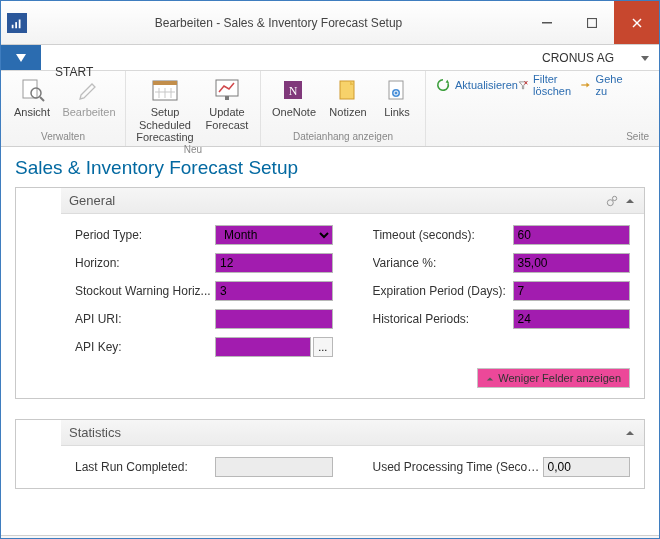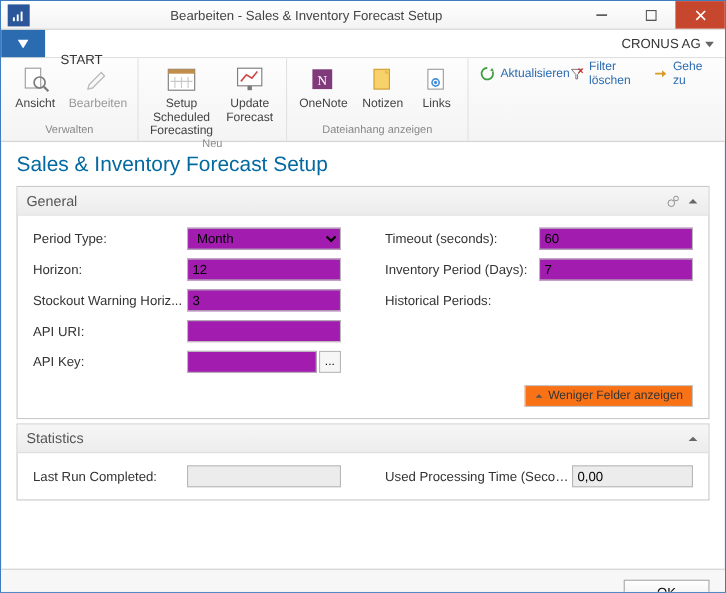--- a/index.html
+++ b/index.html
@@ -1,58 +1,58 @@
 <!DOCTYPE html>
 <html><head>
 <meta charset="utf-8">
 <style>
 * { box-sizing: border-box; margin: 0; padding: 0; }
 body { font-family: "Segoe UI", Tahoma, sans-serif; font-size: 12px; background: #fff; width: 660px; height: 539px; overflow: hidden; border: 1px solid #3f7dbf; }
-.titlebar { height: 26px; background: linear-gradient(#ffffff, #f3f3f3); border-bottom: 1px solid #d0d0d0; display: flex; align-items: center; position: relative; justify-content: flex-end; }
+.titlebar { height: 44px; background: linear-gradient(#ffffff, #f3f3f3); border-bottom: 1px solid #d0d0d0; display: flex; align-items: center; position: relative; justify-content: flex-end; }
 .titlebar .app-icon { width: 20px; height: 20px; margin: 0 6px; background:#2b579a; display:flex; align-items:center; justify-content:center; }
 .titlebar .app-icon svg { width:14px; height:14px; }
 .titlebar .title { flex: 1; text-align: center; color: #444; font-size: 12px; }
 .win-btns { display: flex; height: 100%; }
 .win-btn { width: 45px; display: flex; align-items: center; justify-content: center; }
 .win-btn.close { background: #c7472e; color: #fff; }
 .win-btn svg { width: 10px; height: 10px; }
 .ribbon-tabs { height: 26px; display: flex; align-items: stretch; border-bottom: 1px solid #d9d9d9; background:#fff; }
 .file-tab { width: 40px; background: #2b6cb0; display: flex; align-items: center; justify-content: center; }
 .file-tab svg { fill: #fff; width: 10px; height: 8px; }
 .tab { padding: 0 14px; display: flex; align-items: center; border-right: 6px solid #ec4899; background: #a3a3a3; font-size: 12px; color:#333;margin-top:27px; }
-.company { margin-left: auto; padding: 0 10px; display: flex; align-items: center; color:#333; }
+.company { margin-left: auto; padding: 0 10px; display: flex; align-items: center; color:#333;gap:23px; }
 .company svg { width:8px; height:8px; margin-left:4px; fill:#666; }
 .ribbon { display: flex; height: 76px; background: linear-gradient(#fdfdfd,#f4f4f4); border-bottom: 1px solid #d0d0d0; }
 .group { padding: 3px 8px 2px; border-right: 1px solid #e2e2e2; display:flex; flex-direction:column; }
 .group-buttons { display:flex; gap:6px; flex:1; }
 .big-btn { width: 62px; display:flex; flex-direction:column; align-items:center; justify-content:flex-start; text-align:center; font-size:11px; color:#444; line-height:1.15; padding-top:2px; cursor:default; }
 .big-btn.disabled { color:#9a9a9a; }
 .big-btn .ic { width:32px; height:28px; margin-bottom:2px; display:flex; align-items:center; justify-content:center; }
 .group-label { text-align:center; font-size:10px; color:#888; height:13px; }
 .side-group { padding:4px 10px 2px; display:flex; flex-direction:row; flex:1; }
 .side-row { display:flex; align-items:center; gap:5px; font-size:11px; color:#2b6cb0; height:19px; }
 .side-row svg { width:14px; height:14px; }
 .content { padding: 10px 14px; overflow:auto; height: calc(539px - 30px - 26px - 76px - 42px); }
 .page-title { color:#0369a1; font-size:19px; font-weight:400; margin-bottom:8px; }
-.fasttab { border:1px solid #c9c9c9; margin-bottom:4px; }
+.fasttab { border:1px solid #c9c9c9; margin-bottom:20px;padding-left:45px; }
 .ft-head { background: linear-gradient(#f6f6f6,#ececec); padding:5px 8px; display:flex; align-items:center; color:#555; font-size:13px; border-bottom:1px solid #dcdcdc; }
 .ft-head .sp { flex:1; }
 .ft-head svg { width:12px; height:12px; fill:#666; margin-left:6px; }
 .ft-body { padding:10px 14px; }
 .cols { display:flex; gap:40px; }
 .col { flex:1; display:flex; flex-direction:column; gap:6px; }
 .fld { display:flex; align-items:center; height:22px; }
 .fld label { width:140px; color:#333; font-size:12px; white-space:nowrap; overflow:hidden; text-overflow:ellipsis; }
 .fld .ctrl { flex:1; display:flex; gap:2px; }
 .fld select, .fld input[type=text] { width:100%; height:20px; border:1px solid #b8b8b8; padding:0 4px; font-size:12px; background:#a21caf; }
 .fld input.num { text-align:left; }
 .fld input[readonly]{ background:#ececec; }
 .ellipsis-btn { width:24px; height:20px; border:1px solid #b8b8b8; background:#f6f6f6; font-size:11px; line-height:1; }
 .show-fewer { text-align:right; margin-top:10px; }
-.show-fewer button { border:1px solid #c4c4c4; background:#f97316; padding:3px 8px; font-size:11px; color:#333; }
+.show-fewer button { border:1px solid #c4c4c4; background:#ec4899; padding:3px 8px; font-size:11px; color:#333; }
 .show-fewer svg { width:8px; height:8px; vertical-align:middle; margin-right:4px; fill:#555; }
 .footer { height:42px; border-top:1px solid #d0d0d0; display:flex; align-items:center; justify-content:flex-end; padding:0 14px; background:#f7f7f7;margin-top:23px; }
 .footer button { width:78px; height:24px; border:1px solid #a8a8a8; background:linear-gradient(#fff,#eaeaea); font-size:12px; }
 </style>
 </head>
 <body>
 
 <div class="titlebar">
   <div class="app-icon">
     <svg viewBox="0 0 16 16">
@@ -203,20 +203,21 @@
         </svg>
         <span>Filter löschen</span>
       </div>
     <div class="side-row">
         <svg viewBox="0 0 16 16">
           <line x1="2" y1="8" x2="11" y2="8" stroke="#d79b2a" stroke-width="2"></line>
           <polygon points="10,4 15,8 10,12" fill="#d79b2a"></polygon>
         </svg>
         <span>Gehe zu</span>
       </div>
+    <div class="group-label" style="margin-top:auto">Seite</div>
   </div>
 </div>
 
 <div class="content">
   <div class="page-title">Sales &amp; Inventory Forecast Setup</div>
 
   <div class="fasttab">
     <div class="ft-head">
       <span>General</span>
         <div class="sp"></div>
@@ -264,27 +265,36 @@
             </div>
         </div>
         <div class="col">
           <div class="fld">
               <label>Timeout (seconds):</label>
               <div class="ctrl">
                 <input type="text" class="num" value="60" style="">
               </div>
             </div>
           <div class="fld">
-              <label>Inventory Period (Days):</label>
+              <label>Variance %:</label>
+              <div class="ctrl">
+                <input type="text" class="num" value="35,00" style="">
+              </div>
+            </div>
+          <div class="fld">
+              <label>Expiration Period (Days):</label>
               <div class="ctrl">
                 <input type="text" class="num" value="7" style="">
               </div>
             </div>
           <div class="fld">
               <label>Historical Periods:</label>
+              <div class="ctrl">
+                <input type="text" class="num" value="24" style="">
+              </div>
             </div>
         </div>
       </div>
       <div class="show-fewer"><button><svg viewBox="0 0 10 10">
               <polygon points="1,7 5,3 9,7"></polygon>
             </svg><span>Weniger Felder anzeigen</span></button></div>
     </div>
   </div>
 
   <div class="fasttab">

